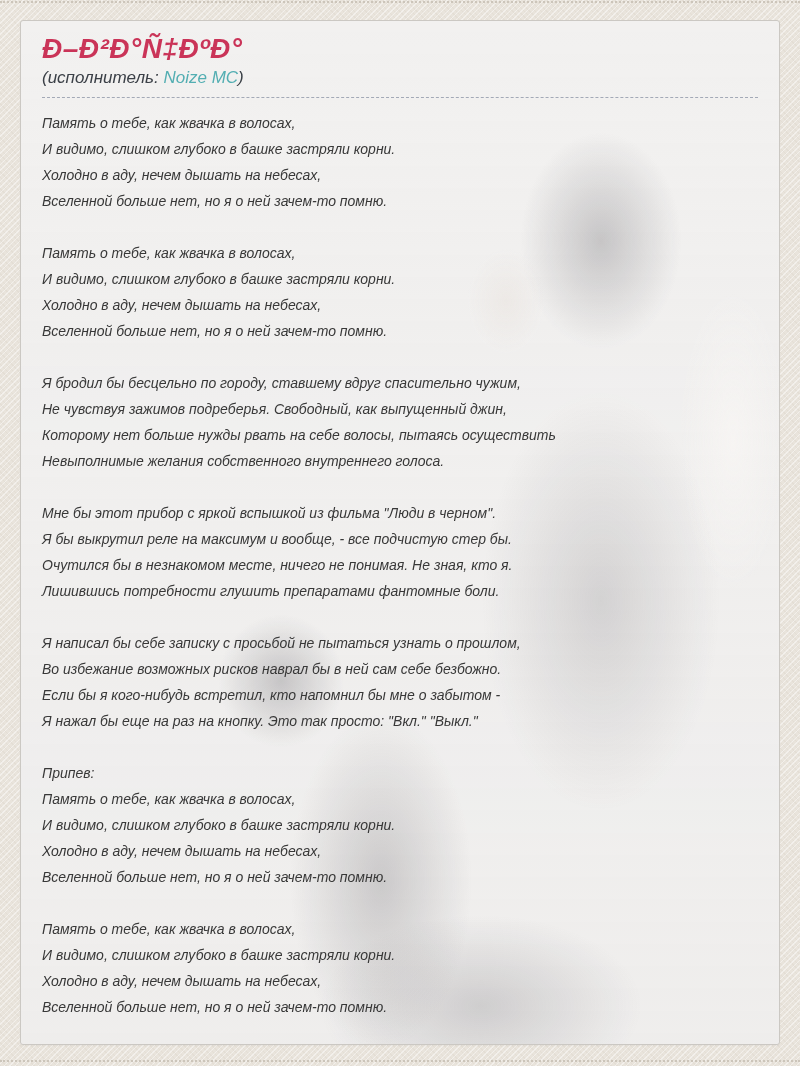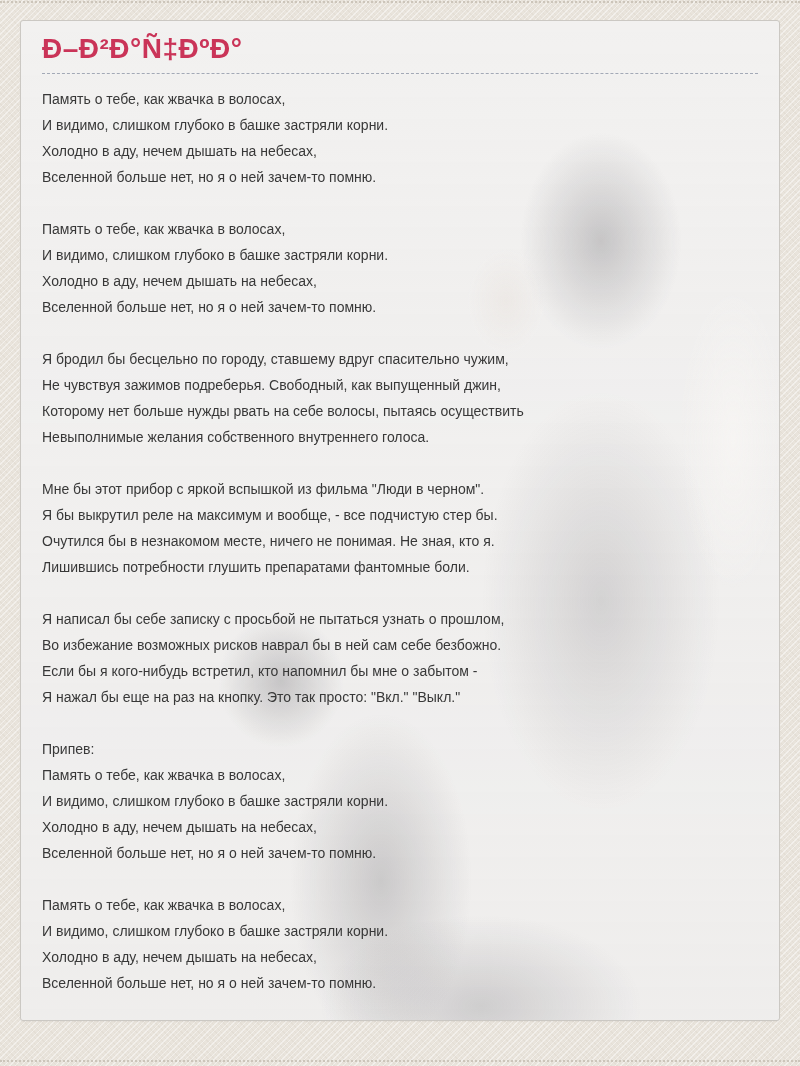--- a/index.html
+++ b/index.html
@@ -25,20 +25,21 @@
   .dotted-line.bottom { top: 1060px; }
 
   .card {
     position: absolute;
     left: 20px; right: 20px; top: 20px;
     background: #f2f1f0;
     border: 1px solid #cbc8c3;
     border-radius: 3px;
     padding: 12px 21px 24px 21px;
     box-shadow: 0 1px 2px rgba(0,0,0,0.04);
+    font-style: italic;
   }
   
   .photo {
     position: absolute; top: 0; left: 0; right: 0; bottom: 0;
     border-radius: 3px;
     pointer-events: none;
     background-image:
       radial-gradient(ellipse 55px 75px at 485px 280px,  rgba(233,227,222,0.55) 0%, rgba(233,227,222,0) 70%),
       radial-gradient(ellipse 115px 155px at 580px 220px, rgba(88,86,92,0.28) 0%, rgba(88,86,92,0) 70%),
       radial-gradient(ellipse 170px 300px at 580px 580px, rgba(98,95,100,0.20) 0%, rgba(98,95,100,0) 70%),
@@ -88,20 +89,21 @@
 
 <div class="page">
   <div class="dotted-line top"></div>
 
   <div class="card">
     <div class="photo"></div>
     <div class="content">
 
       <div class="header">
         <h1 class="title">Ð–Ð²Ð°Ñ‡ÐºÐ°</h1>
+        <div class="artist"><span>(исполнитель: </span><a href="#">Noize MC</a><span>)</span></div>
       </div>
 
       <div class="lyrics">
           <p>Память о тебе, как жвачка в волосах,<br>И видимо, слишком глубоко в башке застряли корни.<br>Холодно в аду, нечем дышать на небесах,<br>Вселенной больше нет, но я о ней зачем-то помню.</p>
           <p>Память о тебе, как жвачка в волосах,<br>И видимо, слишком глубоко в башке застряли корни.<br>Холодно в аду, нечем дышать на небесах,<br>Вселенной больше нет, но я о ней зачем-то помню.</p>
           <p>Я бродил бы бесцельно по городу, ставшему вдруг спасительно чужим,<br>Не чувствуя зажимов подреберья. Свободный, как выпущенный джин,<br>Которому нет больше нужды рвать на себе волосы, пытаясь осуществить<br>Невыполнимые желания собственного внутреннего голоса.</p>
           <p>Мне бы этот прибор с яркой вспышкой из фильма "Люди в черном".<br>Я бы выкрутил реле на максимум и вообще, - все подчистую стер бы.<br>Очутился бы в незнакомом месте, ничего не понимая. Не зная, кто я.<br>Лишившись потребности глушить препаратами фантомные боли.</p>
           <p>Я написал бы себе записку с просьбой не пытаться узнать о прошлом,<br>Во избежание возможных рисков наврал бы в ней сам себе безбожно.<br>Если бы я кого-нибудь встретил, кто напомнил бы мне о забытом -<br>Я нажал бы еще на раз на кнопку. Это так просто: "Вкл." "Выкл."</p>
           <p>Припев:<br>Память о тебе, как жвачка в волосах,<br>И видимо, слишком глубоко в башке застряли корни.<br>Холодно в аду, нечем дышать на небесах,<br>Вселенной больше нет, но я о ней зачем-то помню.</p>
           <p>Память о тебе, как жвачка в волосах,<br>И видимо, слишком глубоко в башке застряли корни.<br>Холодно в аду, нечем дышать на небесах,<br>Вселенной больше нет, но я о ней зачем-то помню.</p>

